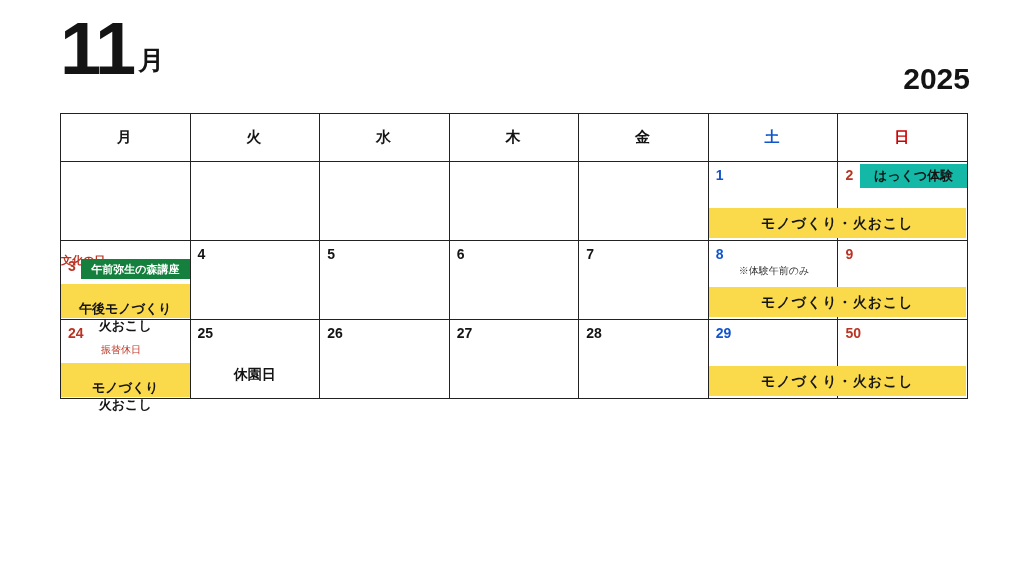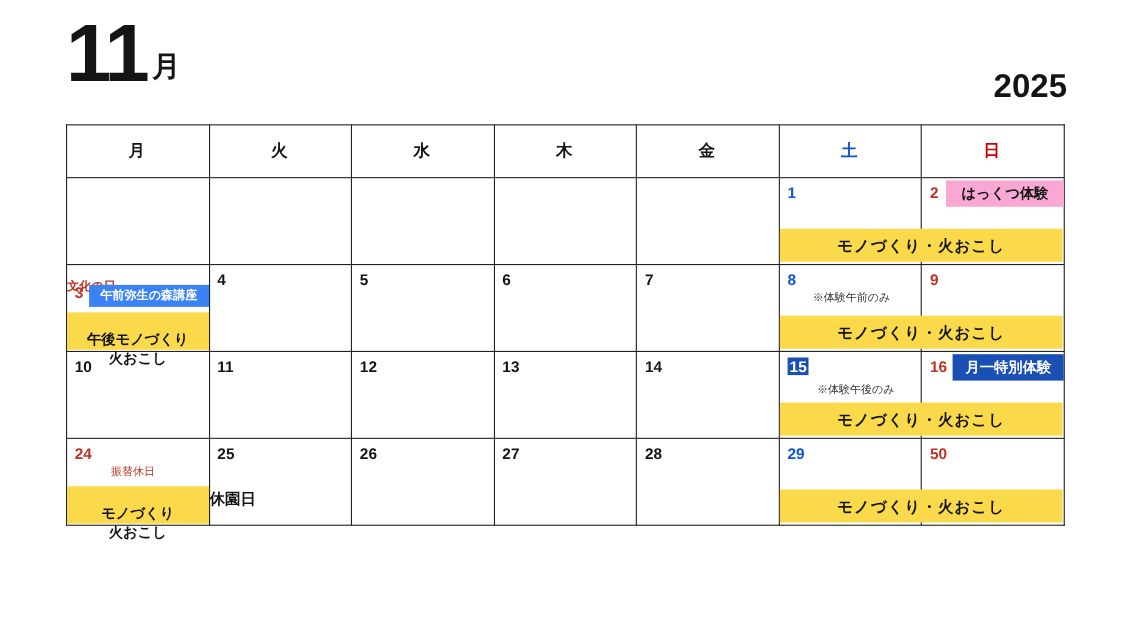--- a/index.html
+++ b/index.html
@@ -145,34 +145,34 @@
     line-height: 17px;
     padding-top: 16px;
     letter-spacing: 0px;
   }
   .bar-red {
     position: absolute;
     left: 20px; top: 18px;
     width: calc(100% - 20px);
     height: 20px;
     line-height: 20px;
-    background: #3b82f6;
+    background: #15803d;
     color: #ffffff;
     font-size: 11px;
     font-weight: bold;
     text-align: center;
     z-index: 3;
   }
   .bar-green {
     position: absolute;
     left: 22px; top: 2px;
     width: calc(100% - 22px);
     height: 24px;
     line-height: 24px;
-    background: #f9a8d4;
+    background: #14b8a6;
     color: #141414;
     font-size: 13px;
     font-weight: bold;
     text-align: center;
     z-index: 3;
   }
   .bar-blue {
     position: absolute;
     left: 28px; top: 2px;
     width: calc(100% - 28px);
@@ -187,21 +187,21 @@
   }
   .highlight-num {
     background: #1a4fb4;
     color: #ffffff !important;
     padding: 0 2px;
   }
   .center-text {
     position: absolute;
     left: 0; top: 46px;
     width: 100%;
-    text-align: left;
+    text-align: center;
     font-size: 14px;
     font-weight: bold;
     color: #141414;
     z-index: 3;
   }
 </style>
 </head>
 <body>
 
 <div class="page">
@@ -269,46 +269,20 @@
         <td class="cell">
           <span class="daynum sat">8</span>
           <span class="note mid">※体験午前のみ</span>
           <div class="bar bar-yellow bar-yellow-wide" style="width:200%;">モノづくり・火おこし</div>
         </td>
         <td class="cell">
           <span class="daynum sun">9</span>
         </td>
       </tr>
 
-      <tr>
-        <td class="cell">
-          <span class="daynum">10</span>
-        </td>
-        <td class="cell">
-          <span class="daynum">11</span>
-        </td>
-        <td class="cell">
-          <span class="daynum">12</span>
-        </td>
-        <td class="cell">
-          <span class="daynum">13</span>
-        </td>
-        <td class="cell">
-          <span class="daynum">14</span>
-        </td>
-        <td class="cell">
-          <span class="daynum sat highlight-num">15</span>
-          <span class="note" style="left:34px; top:11px;">※体験午後のみ</span>
-          <div class="bar bar-yellow bar-yellow-wide" style="width:200%;">モノづくり・火おこし</div>
-        </td>
-        <td class="cell">
-          <span class="daynum sun">16</span>
-          <div class="bar-blue">月一特別体験</div>
-        </td>
-      </tr>
 
 
       <tr>
         <td class="cell">
           <span class="daynum holiday">24</span>
           <span class="note red" style="left:40px;">振替休日</span>
           <div class="bar bar-yellow bar-yellow-two">
             <div>モノづくり</div>
             <div>火おこし</div>
           </div>

